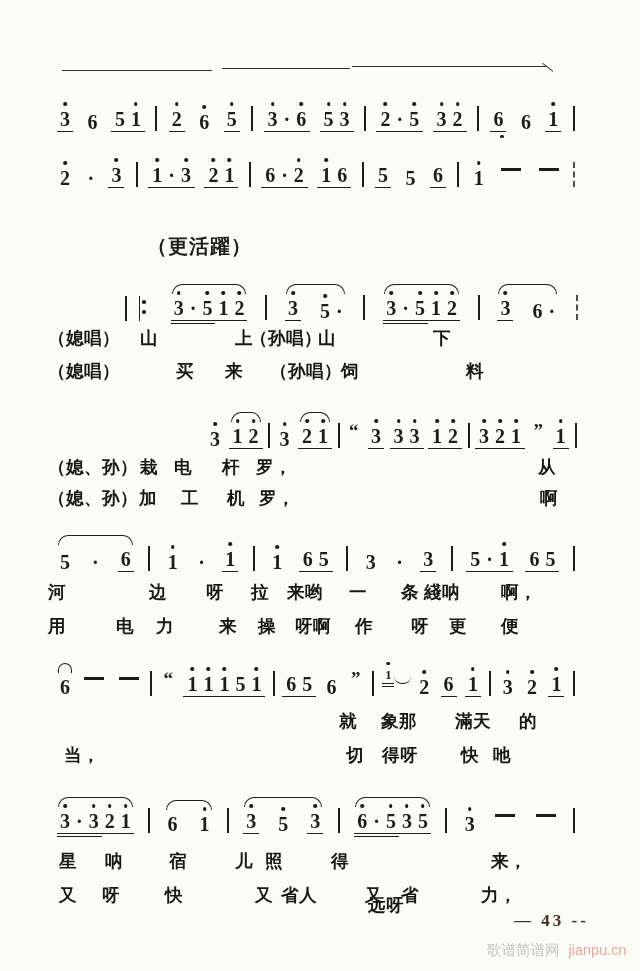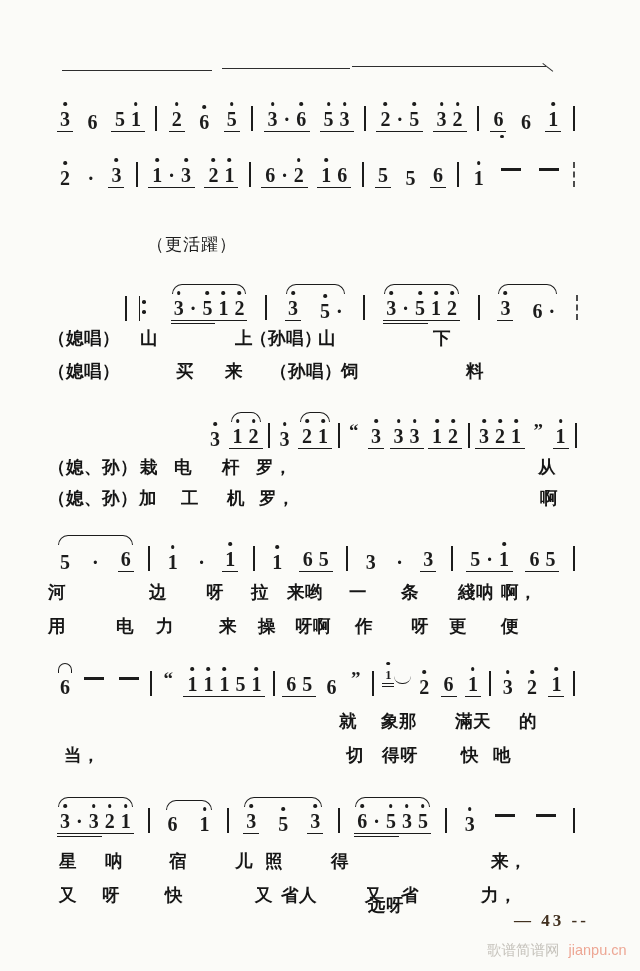--- a/index.html
+++ b/index.html
@@ -32,21 +32,21 @@
   .repbars{width:6px;height:25px;border-left:2.4px solid #1c1c1c;border-right:1.5px solid #1c1c1c;margin-right:2px;}
   .repdots{width:5px;height:25px;position:relative;}
   .repdots::before,.repdots::after{content:"";position:absolute;left:0;width:3.6px;height:3.6px;
        border-radius:50%;background:#1c1c1c;}
   .repdots::before{top:4px;} .repdots::after{top:14px;}
   
   .lyr{position:absolute;left:0;width:531px;height:24px;font-size:17.5px;font-weight:700;color:#161616;}
   .lyr span{position:absolute;top:0;white-space:nowrap;letter-spacing:0.5px;}
   
   .title{position:absolute;left:73px;top:194px;font-size:21px;font-weight:800;letter-spacing:2px;}
-  .tempo{position:absolute;left:147px;top:233px;font-size:17px;font-weight:400;letter-spacing:1px;}
+  .tempo{position:absolute;left:147px;top:233px;font-size:20px;font-weight:700;letter-spacing:1px;}
   .pagenum{position:absolute;left:514px;top:911px;font-size:17px;font-weight:700;
            letter-spacing:3px;color:#41301f;}
   .wm{position:absolute;left:487px;top:941px;font-size:14.5px;
       font-family:"Liberation Sans","DejaVu Sans",sans-serif;}
   .wm-site{color:#c6c3bc;}
   .wm-domain{color:#eda795;margin-left:5px;}
   
   .tslur{position:absolute;border-top:1.9px solid #2e2e2e;height:0;}
   .tslur-hook{position:absolute;left:543px;top:63px;width:13px;height:13px;
       border-top:1.9px solid #2e2e2e;transform:rotate(38deg);transform-origin:left top;}
@@ -336,21 +336,21 @@
       <span class="bar"></span>
     </div>
   <div class="lyr" style="top:580px;">
       <span style="left: 48px;">河</span>
       <span style="left: 149px;">边</span>
       <span style="left: 206px;">呀</span>
       <span style="left: 251px;">拉</span>
       <span style="left: 287px;">来哟</span>
       <span style="left: 349px;">一</span>
       <span style="left: 401px;">条</span>
-      <span style="left: 458px; text-align: center;">綫呐</span>
+      <span style="left: 424px; text-align: center;">綫呐</span>
       <span style="left: 501px;">啊，</span>
     </div>
   <div class="lyr" style="top:614px;">
       <span style="left: 48px;">用</span>
       <span style="left: 116px;">电</span>
       <span style="left: 156px;">力</span>
       <span style="left: 219px;">来</span>
       <span style="left: 258px;">操</span>
       <span style="left: 295px;">呀啊</span>
       <span style="left: 355px;">作</span>

